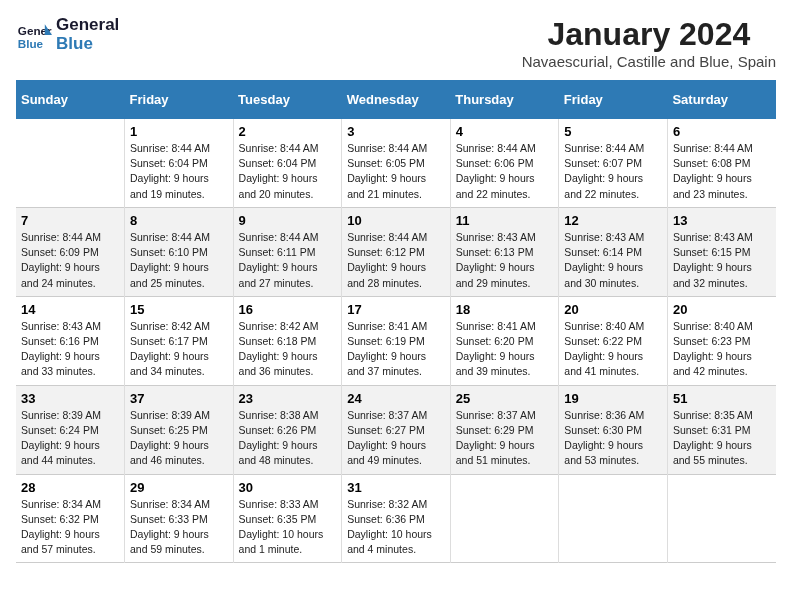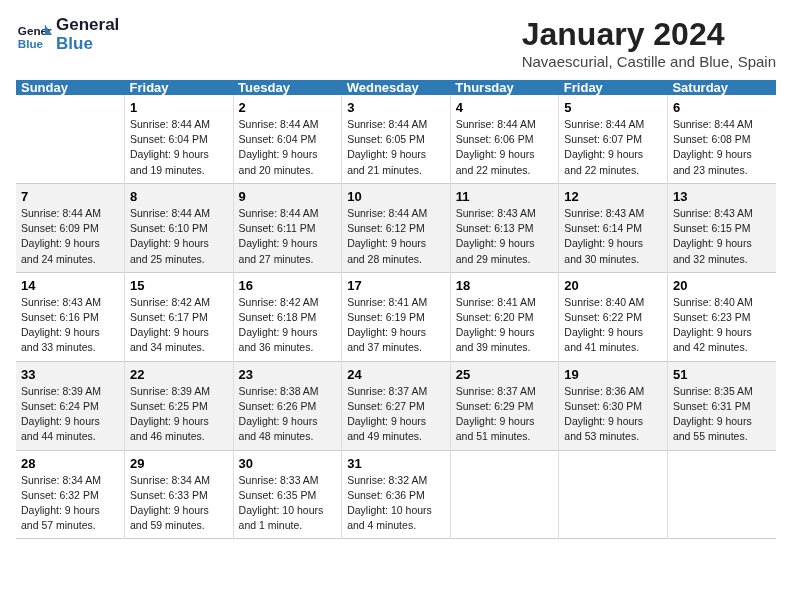--- a/index.html
+++ b/index.html
@@ -19,21 +19,21 @@
     .logo {
       display: flex;
       align-items: center;
     }
     .logo-icon {
       width: 36px;
       height: 36px;
       margin-right: 4px;
     }
     .title-area {
-      text-align: left;
+      text-align: center;
     }
     .title-area h1 {
       font-size: 32px;
       font-weight: bold;
       color: #222;
     }
     .title-area h2 {
       font-size: 15px;
       color: #444;
       font-weight: normal;
@@ -41,21 +41,21 @@
     table {
       width: 100%;
       border-collapse: collapse;
       font-size: 11px;
     }
     thead tr {
       background: #2e7ab5;
       color: #fff;
     }
     thead th {
-      padding: 0 5px;
+      padding: 12px 5px;
       text-align: left;
       font-size: 13px;
       font-weight: bold;
     }
     tbody tr {
       border-bottom: 1px solid #ccc;
     }
     tbody tr:nth-child(odd) {
       background: #fff;
     }
@@ -244,21 +244,21 @@
         </td>
       </tr>
       <tr>
         <td>
           <span class="day-num">33</span>
         <div class="day-info">
           Sunrise: 8:39 AM<br>Sunset: 6:24 PM<br>Daylight: 9 hours and 44 minutes.
         </div>
         </td>
         <td>
-          <span class="day-num">22</span>
+          <span class="day-num">37</span>
         <div class="day-info">
           Sunrise: 8:39 AM<br>Sunset: 6:25 PM<br>Daylight: 9 hours and 46 minutes.
         </div>
         </td>
         <td>
           <span class="day-num">23</span>
         <div class="day-info">
           Sunrise: 8:38 AM<br>Sunset: 6:26 PM<br>Daylight: 9 hours and 48 minutes.
         </div>
         </td>

